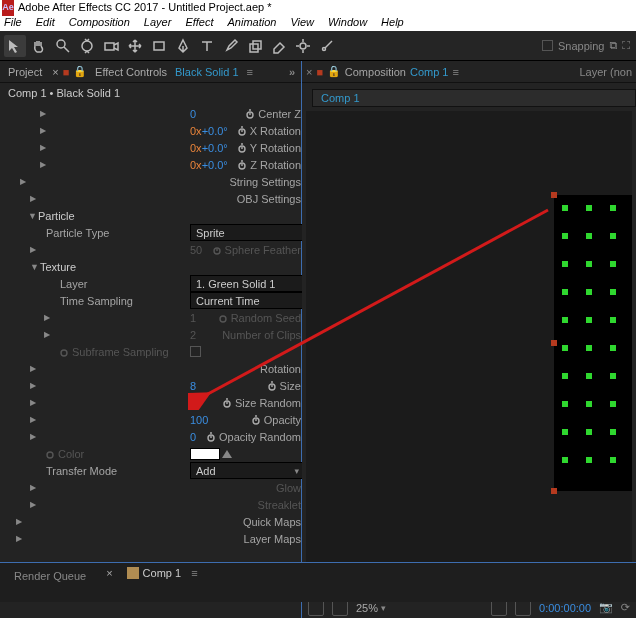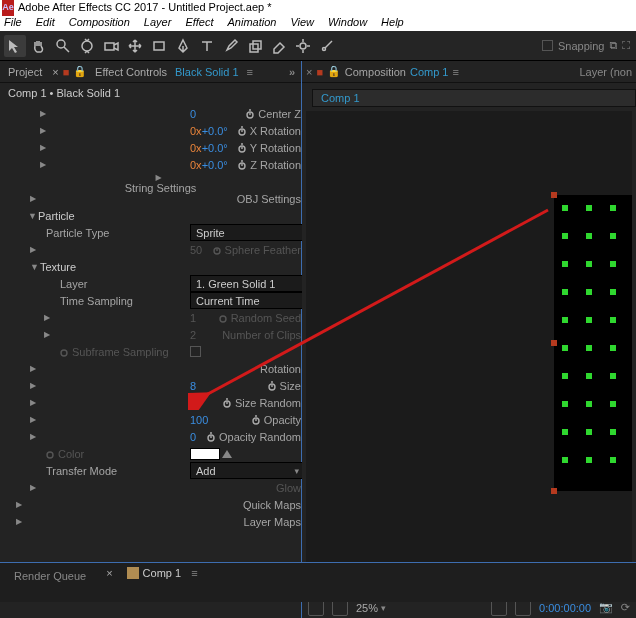--- a/index.html
+++ b/index.html
@@ -231,21 +231,21 @@
           <span class="sw stopwatch">
             <svg viewBox="0 0 10 10">
               <circle cx="5" cy="6" r="3"></circle>
               <line x1="5" y1="6" x2="5" y2="4"></line>
               <line x1="4" y1="1" x2="6" y2="1"></line>
             </svg>
           </span>
           <span class="label">Z Rotation</span>
           <span class="val"><span class="pfx">0x</span><span>+0.0°</span></span>
         </div>
-      <div class="row" style="padding-left:20px;flex-direction:column;">
+      <div class="row" style="padding-left:20px;">
           <span class="tw right"></span>
           <span class="label">String Settings</span>
         </div>
       <div class="row" style="padding-left:30px;">
           <span class="tw right"></span>
           <span class="label">OBJ Settings</span>
         </div>
       <div class="row header" style="padding-left:16px;margin-left:12px;">
           <span class="tw down"></span>
           <span class="label">Particle</span>
@@ -375,20 +375,24 @@
       <div class="row" style="padding-left:46px;">
           <span class="label">Transfer Mode</span>
           <div class="dropdown narrow">
             <span>Add</span>
             <span class="dd-arrow">▾</span>
           </div>
         </div>
       <div class="row" style="padding-left:30px;">
           <span class="tw right"></span>
           <span class="label dim">Glow</span>
+        </div>
+      <div class="row" style="padding-left:30px;">
+          <span class="tw right"></span>
+          <span class="label dim">Streaklet</span>
         </div>
       <div class="row" style="padding-left:16px;">
           <span class="tw right"></span>
           <span class="label">Quick Maps</span>
         </div>
       <div class="row" style="padding-left:16px;">
           <span class="tw right"></span>
           <span class="label">Layer Maps</span>
         </div>
     </div>

